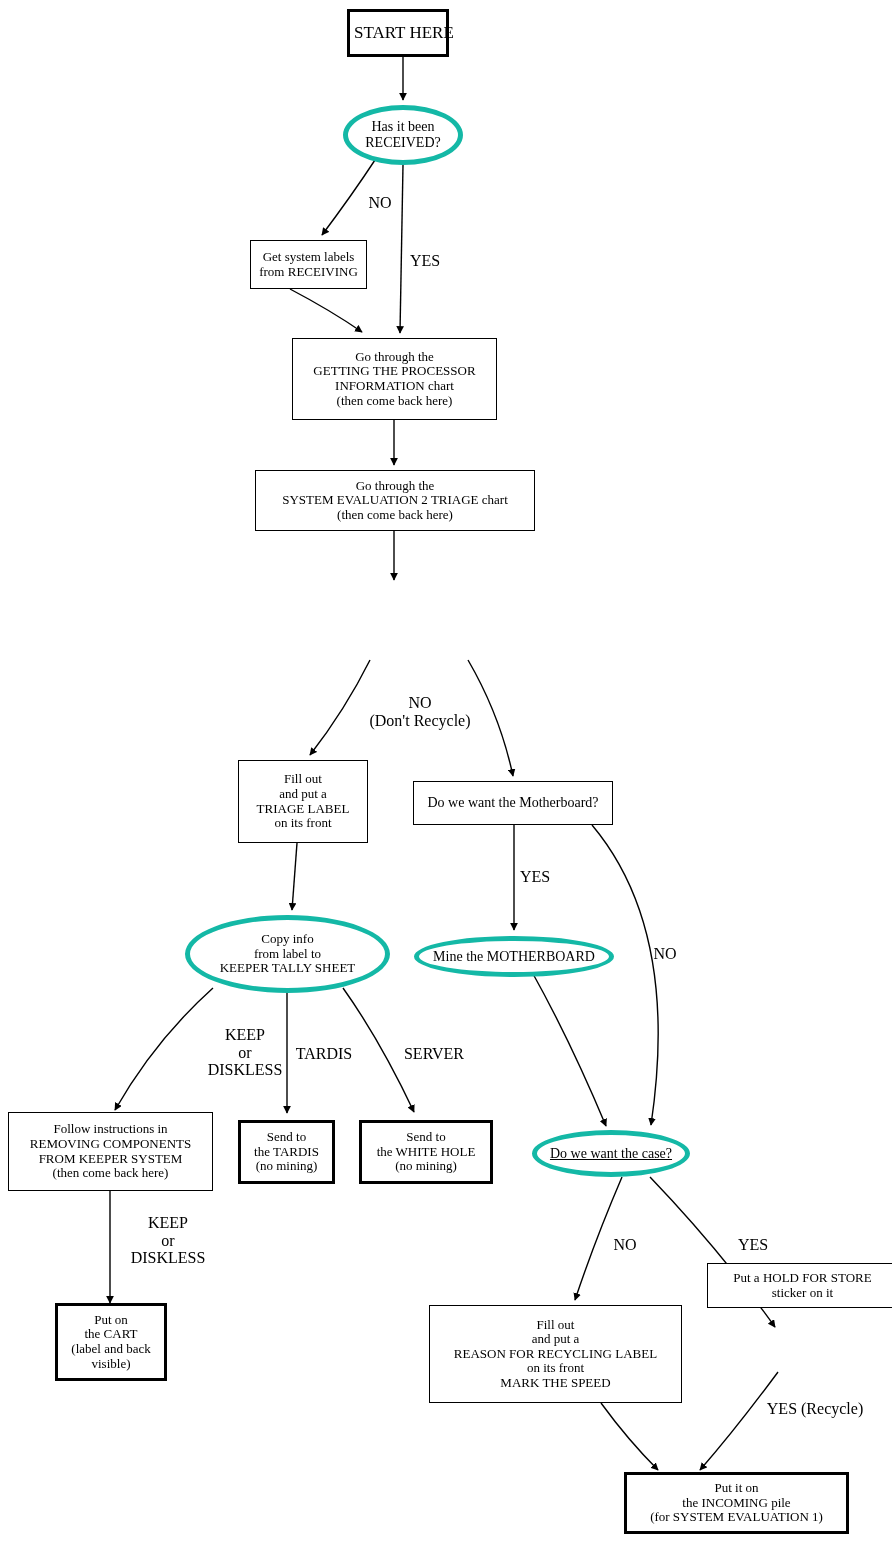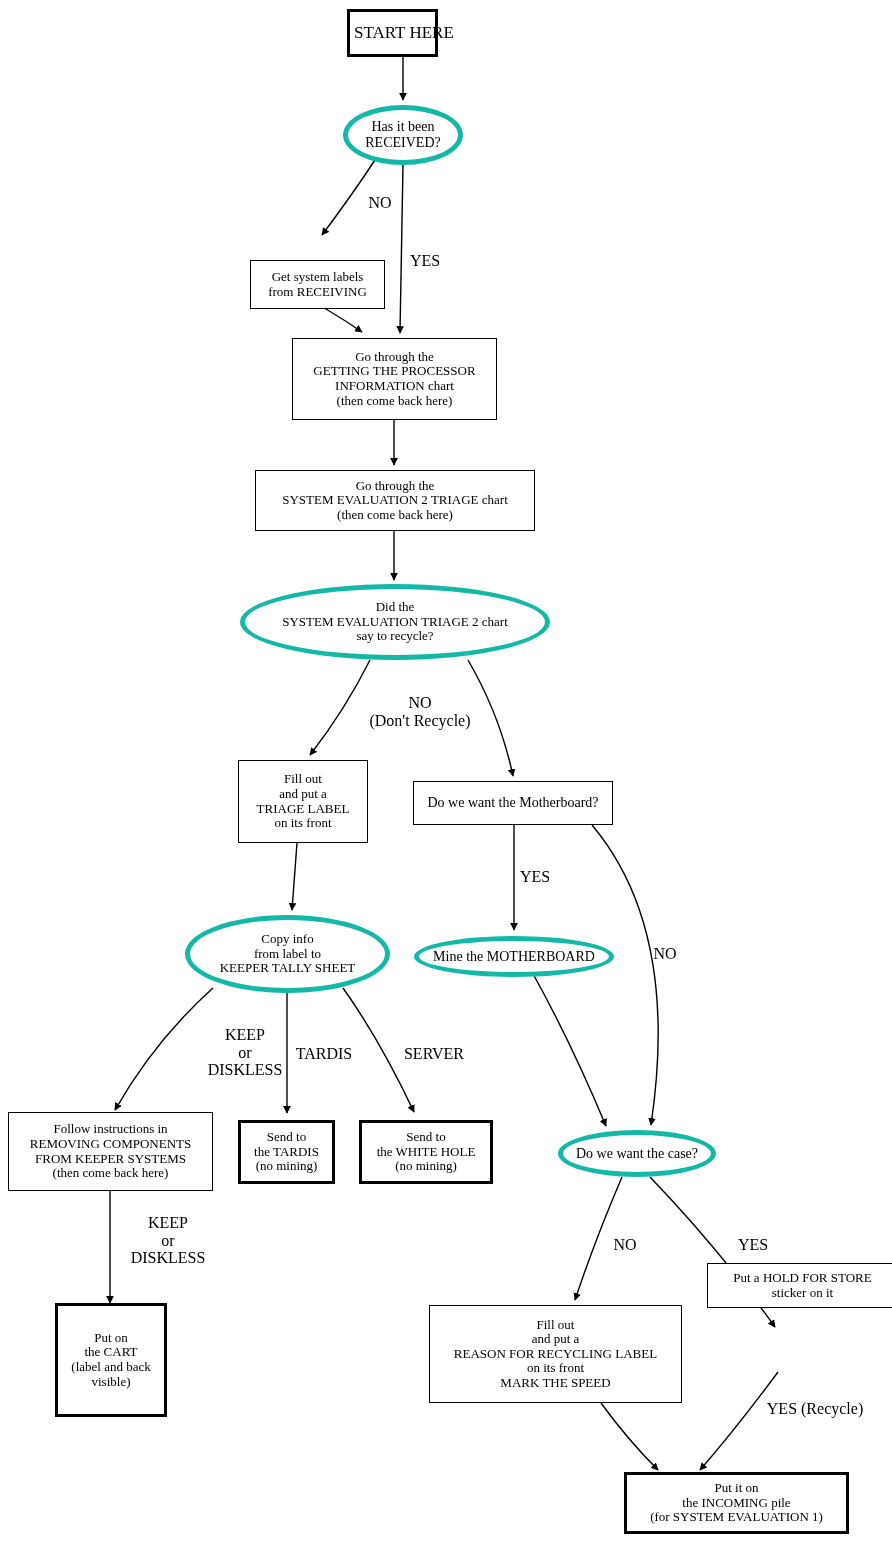--- a/index.html
+++ b/index.html
@@ -117,34 +117,34 @@
       <path d="M 622 1177 Q 595 1240 575 1300"></path>
 
       <path d="M 650 1177 Q 720 1250 775 1327"></path>
 
       <path d="M 601 1403 Q 628 1440 658 1470"></path>
 
       <path d="M 778 1372 Q 735 1430 700 1470"></path>
     </g>
   </svg>
 
-  <div class="node box thick fs17" style="left:347px; top:9px; width:91px; height:48px;">
+  <div class="node box thick fs17" style="left:347px; top:9px; width:102px; height:48px;">
     <div class="lines">
       <span class="ln">START HERE</span>
     </div>
   </div>
 
   <div class="node ellipse fs14" style="left:343px; top:105px; width:120px; height:60px;">
     <div class="lines">
       <span class="ln">Has it been</span>
       <span class="ln">RECEIVED?</span>
     </div>
   </div>
 
-  <div class="node box fs13" style="left:250px; top:240px; width:135px; height:49px;margin-top:20px;">
+  <div class="node box fs13" style="left:250px; top:240px; width:117px; height:49px;">
     <div class="lines">
       <span class="ln">Get system labels</span>
       <span class="ln">from RECEIVING</span>
     </div>
   </div>
 
   <div class="node box fs13" style="left:292px; top:338px; width:205px; height:82px;">
     <div class="lines">
       <span class="ln">Go through the</span>
       <span class="ln">GETTING THE PROCESSOR</span>
@@ -154,27 +154,20 @@
   </div>
 
   <div class="node box fs13" style="left:255px; top:470px; width:280px; height:61px;">
     <div class="lines">
       <span class="ln">Go through the</span>
       <span class="ln">SYSTEM EVALUATION 2 TRIAGE chart</span>
       <span class="ln">(then come back here)</span>
     </div>
   </div>
 
-  <div class="node ellipse fs13" style="left:240px; top:584px; width:310px; height:76px;">
-    <div class="lines">
-      <span class="ln">Did the</span>
-      <span class="ln">SYSTEM EVALUATION TRIAGE 2 chart</span>
-      <span class="ln">say to recycle?</span>
-    </div>
-  </div>
 
   <div class="node box fs13" style="left:238px; top:760px; width:130px; height:83px;">
     <div class="lines">
       <span class="ln">Fill out</span>
       <span class="ln">and put a</span>
       <span class="ln">TRIAGE LABEL</span>
       <span class="ln">on its front</span>
     </div>
   </div>
 
@@ -195,48 +188,48 @@
   <div class="node ellipse fs14" style="left:414px; top:936px; width:200px; height:41px;">
     <div class="lines">
       <span class="ln">Mine the MOTHERBOARD</span>
     </div>
   </div>
 
   <div class="node box fs13" style="left:8px; top:1112px; width:205px; height:79px;justify-content:center;">
     <div class="lines">
       <span class="ln">Follow instructions in</span>
       <span class="ln">REMOVING COMPONENTS</span>
-      <span class="ln">FROM KEEPER SYSTEMS</span>
+      <span class="ln">FROM KEEPER SYSTEM</span>
       <span class="ln">(then come back here)</span>
     </div>
   </div>
 
   <div class="node box thick fs13" style="left:238px; top:1120px; width:97px; height:64px;">
     <div class="lines">
       <span class="ln">Send to</span>
       <span class="ln">the TARDIS</span>
       <span class="ln">(no mining)</span>
     </div>
   </div>
 
   <div class="node box thick fs13" style="left:359px; top:1120px; width:134px; height:64px;">
     <div class="lines">
       <span class="ln">Send to</span>
       <span class="ln">the WHITE HOLE</span>
       <span class="ln">(no mining)</span>
     </div>
   </div>
 
-  <div class="node ellipse fs14" style="left:558px; top:1130px; width:158px; height:47px;">
+  <div class="node ellipse fs14" style="left:532px; top:1130px; width:158px; height:47px;text-decoration:underline;">
     <div class="lines">
       <span class="ln">Do we want the case?</span>
     </div>
   </div>
 
-  <div class="node box thick fs13" style="left:55px; top:1303px; width:112px; height:114px;">
+  <div class="node box thick fs13" style="left:55px; top:1303px; width:112px; height:78px;">
     <div class="lines">
       <span class="ln">Put on</span>
       <span class="ln">the CART</span>
       <span class="ln">(label and back</span>
       <span class="ln">visible)</span>
     </div>
   </div>
 
   <div class="node box fs13" style="left:429px; top:1305px; width:253px; height:98px;">
     <div class="lines">

